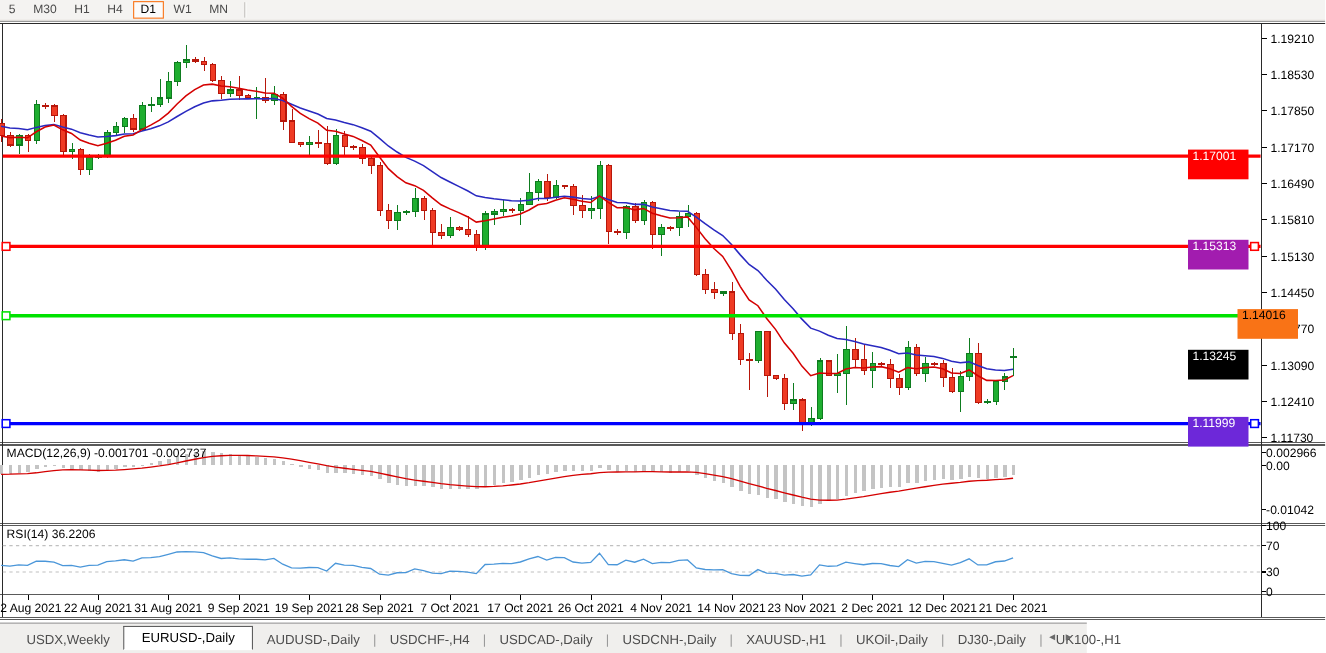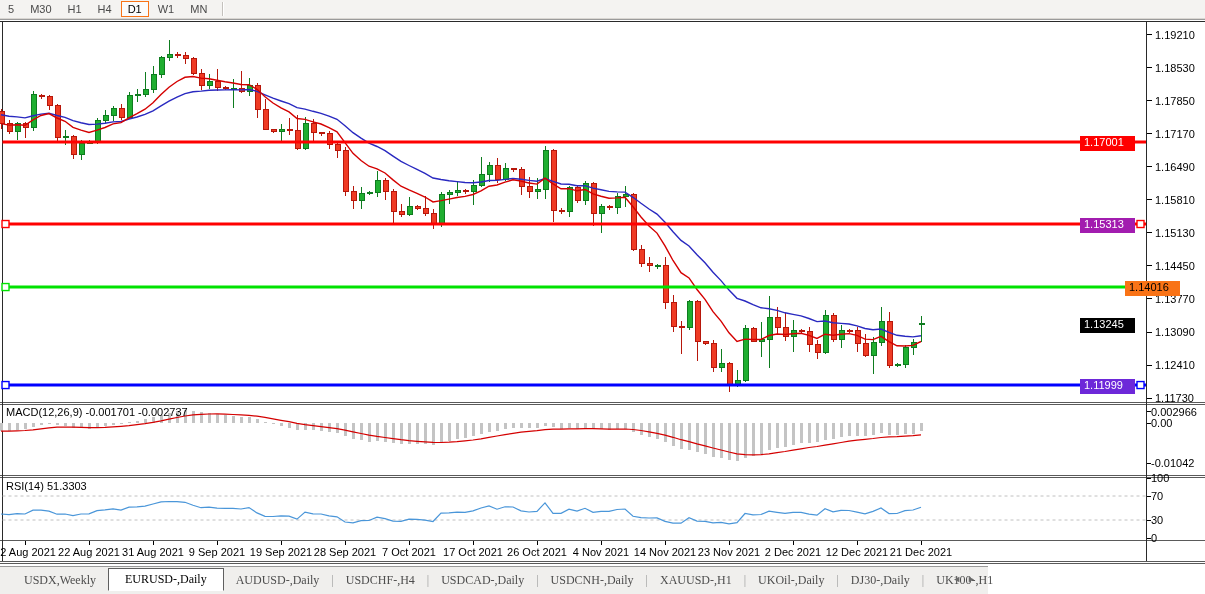--- a/index.html
+++ b/index.html
@@ -11,25 +11,25 @@
   .tf-btn{font-size:11px;color:#4a4a4a;padding:1px 6px;margin:0 1px;border:1px solid transparent;cursor:default;}
   .tf-btn.active{background:#fbfbfb;border:1px solid #f97316;color:#000;}
   .tf-sep{width:0;height:14px;border-left:1px solid #c4c1bd;border-right:1px solid #ffffff;margin:0 7px;}
   
   #chart-svg{position:absolute;left:0;top:0;}
   .ovl{position:absolute;font-size:11px;color:#000;white-space:nowrap;}
   #chart-title{left:6px;top:24px;font-weight:bold;}
   #chart-title .arrow{font-size:8px;position:relative;top:-1px;margin-right:5px;}
   #macd-label{left:6px;top:406px;}
   #rsi-label{left:6px;top:480px;}
-  .badge{position:absolute;left:1080px;width:55px;height:15px;font-size:11px;
+  .badge{position:absolute;left:1080px;width:55px;height:27px;font-size:11px;
     line-height:13px;padding-left:4px;box-sizing:border-box;}
   
   #tabbar{position:absolute;left:0;top:566px;width:988px;height:28px;background:#f0efed;
-    border-top:1px solid #9a9a9a;display:flex;align-items:center;padding-left:12px;box-sizing:border-box;font-family:Liberation Serif, serif;}
+    border-top:1px solid #9a9a9a;display:flex;align-items:center;padding-left:12px;box-sizing:border-box;}
   .tab{font-size:12px;color:#4d4d4d;padding:3px 12px;cursor:default;}
   .tab.active{background:#ffffff;color:#000;border:1px solid #5f5f5f;border-bottom:1px solid #fff;
     padding:3px 16px;position:relative;top:-1px;}
   .tabsep{color:#9a9a9a;font-size:12px;}
   #tab-arrows{position:absolute;right:6px;top:7px;font-size:9px;color:#6a6a6a;letter-spacing:6px;}
 </style>
 </head>
 <body>
 
 <div id="app">
@@ -501,21 +501,21 @@
         <text x="921" y="556" font-size="11" font-family="Liberation Sans, sans-serif" fill="#000000" text-anchor="middle">21 Dec 2021</text>
       </g>
     </svg>
 
 
   <div id="macd-label" class="ovl">
     <span>MACD(12,26,9)</span>&nbsp;<span>-0.001701 -0.002737</span>
   </div>
 
   <div id="rsi-label" class="ovl">
-    <span>RSI(14)</span>&nbsp;<span>51.3303</span>
+    <span>RSI(14)</span>&nbsp;<span>36.2206</span>
   </div>
 
   <div id="badges">
       <div class="badge" style="top: 135.5px; background: rgb(255, 0, 0); color: rgb(255, 255, 255);">1.17001</div>
       <div class="badge" style="top: 217.521px; background: #a21caf; color: rgb(255, 255, 255);">1.15313</div>
       <div class="badge" style="top: 280.544px; background: #f97316; color: rgb(0, 0, 0); margin-left: 45px;">1.14016</div>
       <div class="badge" style="top: 318.007px; background: rgb(0, 0, 0); color: rgb(255, 255, 255);">1.13245</div>
       <div class="badge" style="top: 378.552px; background: #6d28d9; color: rgb(255, 255, 255);">1.11999</div>
     </div>
 

